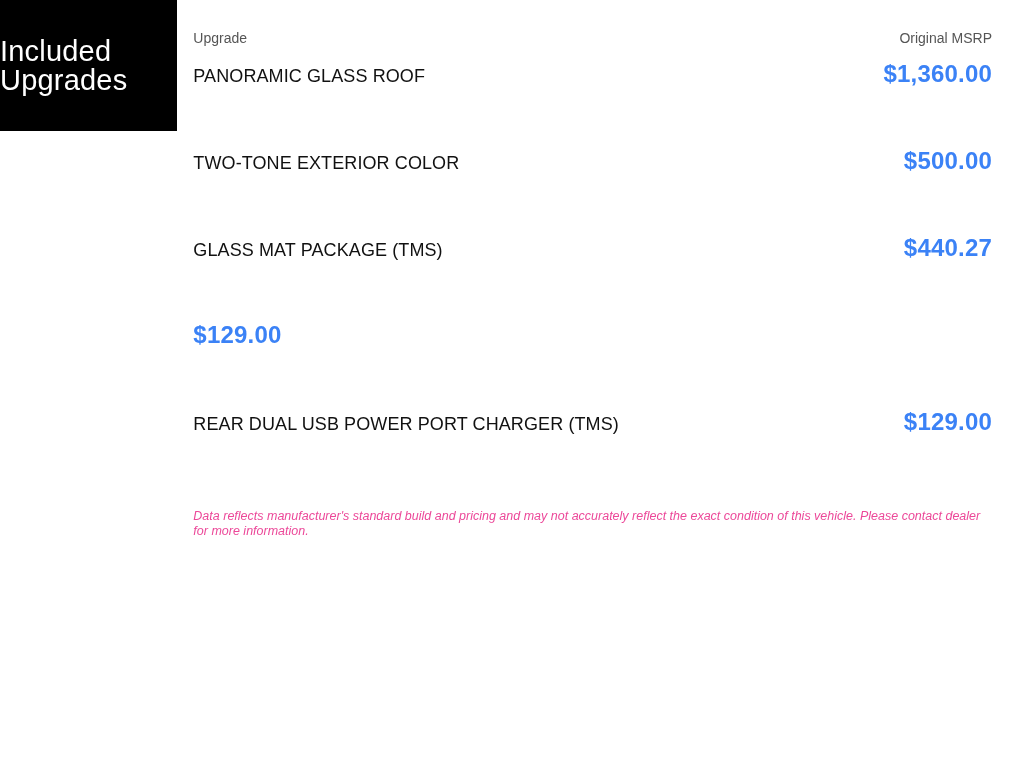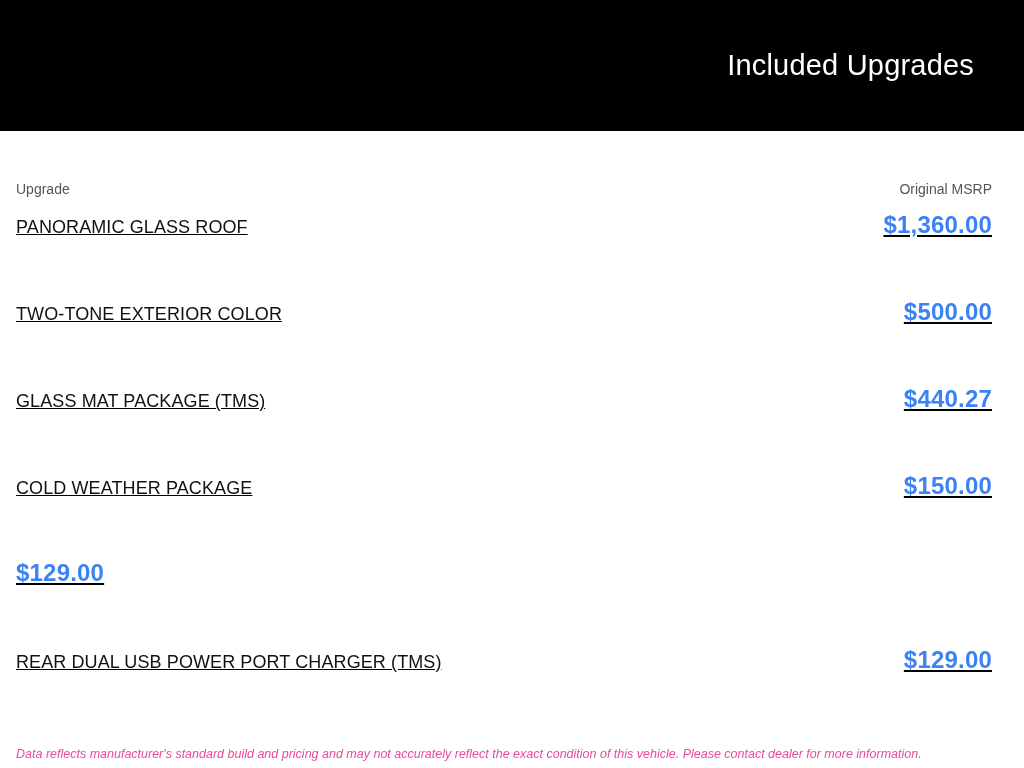--- a/index.html
+++ b/index.html
@@ -12,22 +12,21 @@
     background: #ffffff;
     font-family: "Liberation Sans", sans-serif;
     color: #000000;
     overflow: hidden;
   }
   .page {
     width: 1024px;
     height: 768px;
     position: relative;
     display: flex;
-    flex-direction: column;
-    gap: 20px;
+    flex-direction: row;
   }
   .header-bar {
     background: #000000;
     height: 131px;
     flex: 0 0 131px;
     display: flex;
     align-items: center;
     justify-content: flex-end;
     box-sizing: border-box;
     padding-right: 50px;
@@ -53,21 +52,20 @@
     align-items: baseline;
     margin-top: 30px;
     margin-bottom: 0;
   }
   .col-head .lbl {
     font-size: 14px;
     color: #555555;
   }
   .rows {
     margin-top: 14px;
-    text-decoration: underline;
   }
   .row {
     display: flex;
     justify-content: space-between;
     align-items: baseline;
     height: 87px;
   }
   .row .name {
     font-size: 18px;
     color: #111111;
@@ -115,24 +113,20 @@
       <div class="row">
         <div class="name">TWO-TONE EXTERIOR COLOR</div>
         <div class="price">$500.00</div>
       </div>
 
       <div class="row">
         <div class="name">GLASS MAT PACKAGE (TMS)</div>
         <div class="price">$440.27</div>
       </div>
 
-      <div class="row">
-        <div class="name">COLD WEATHER PACKAGE</div>
-        <div class="price">$150.00</div>
-      </div>
 
       <div class="row">
         <div class="price">$129.00</div>
       </div>
 
       <div class="row">
         <div class="name">REAR DUAL USB POWER PORT CHARGER (TMS)</div>
         <div class="price">$129.00</div>
       </div>
 

